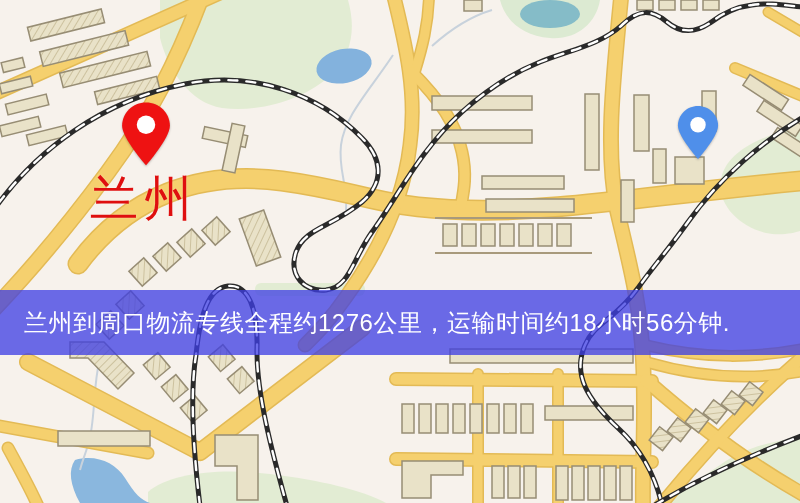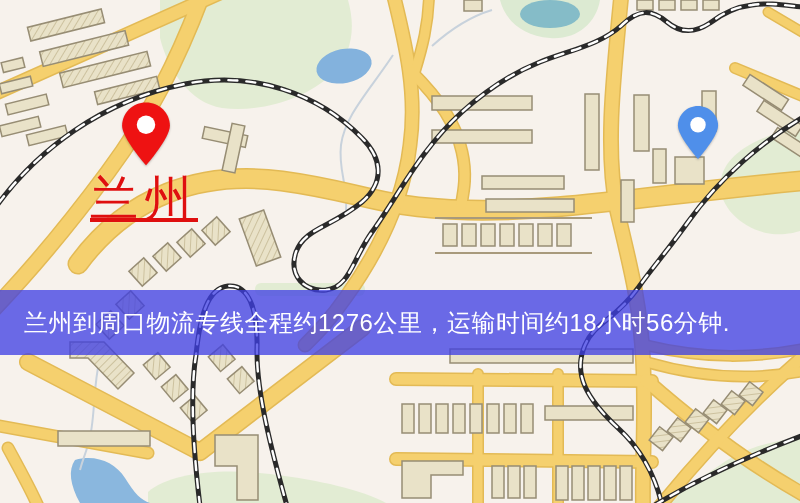--- a/index.html
+++ b/index.html
@@ -7,21 +7,21 @@
     position:relative;width:800px;height:503px;overflow:hidden;
     font-family:"Liberation Sans",sans-serif;
     background:#f7f2ec;
   }
   .map{position:absolute;left:0;top:0;width:800px;height:503px;display:block;}
   .pin{position:absolute;filter:drop-shadow(0 1px 1px rgba(0,0,0,.25));}
   .pin-origin{left:121px;top:100px;width:50px;height:68px;}
   .pin-destination{left:677px;top:102px;width:42px;height:61px;}
   .label{
     position:absolute;font-size:48px;line-height:1.05;font-weight:500;
-    white-space:nowrap;text-shadow:0 0 2px rgba(255,255,255,.35);text-decoration:underline;
+    white-space:nowrap;text-shadow:0 0 2px rgba(255,255,255,.35);
   }
   .label-origin{left:90px;top:174px;letter-spacing:6px;}
   .label-destination{left:642px;top:176px;letter-spacing:14px;}
   .banner{
     position:absolute;left:0;top:290px;width:800px;height:65px;
     display:flex;align-items:center;box-sizing:border-box;padding:0 10px 0 24px;
   }
   .banner-text{font-size:24px;letter-spacing:0.5px;white-space:nowrap;}
 </style>
 </head>

